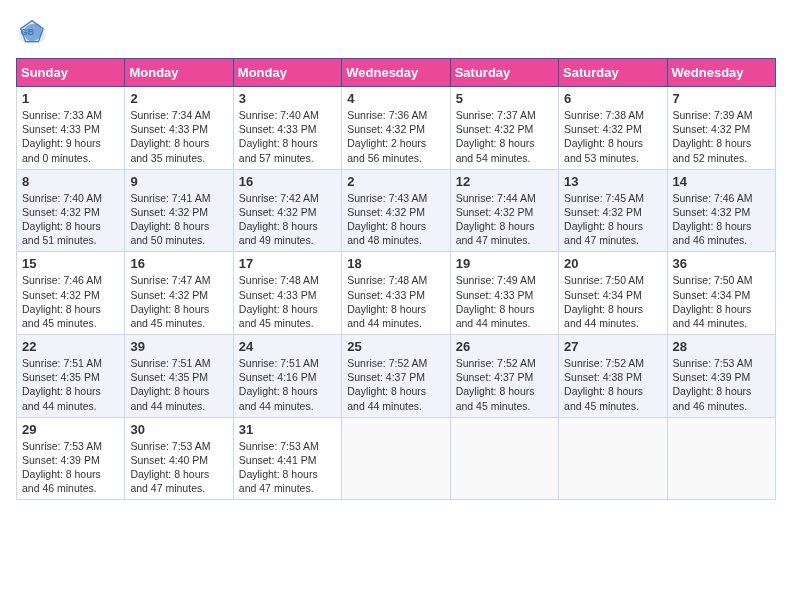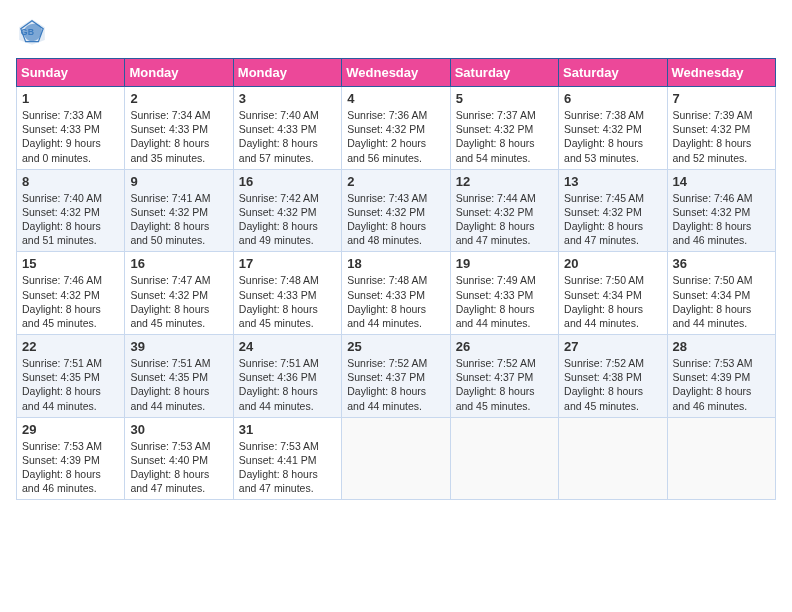--- a/index.html
+++ b/index.html
@@ -275,21 +275,21 @@
       </td>
         <td>
         <span class="day-number">39</span>
         <span class="cell-text">Sunrise: 7:51 AM</span><br>
         <span class="cell-text">Sunset: 4:35 PM</span><br>
         <span class="cell-text">Daylight: 8 hours and 44 minutes.</span>
       </td>
         <td>
         <span class="day-number">24</span>
         <span class="cell-text">Sunrise: 7:51 AM</span><br>
-        <span class="cell-text">Sunset: 4:36 PM</span><br>
+        <span class="cell-text">Sunset: 4:16 PM</span><br>
         <span class="cell-text">Daylight: 8 hours and 44 minutes.</span>
       </td>
         <td>
         <span class="day-number">25</span>
         <span class="cell-text">Sunrise: 7:52 AM</span><br>
         <span class="cell-text">Sunset: 4:37 PM</span><br>
         <span class="cell-text">Daylight: 8 hours and 44 minutes.</span>
       </td>
         <td>
         <span class="day-number">26</span>

